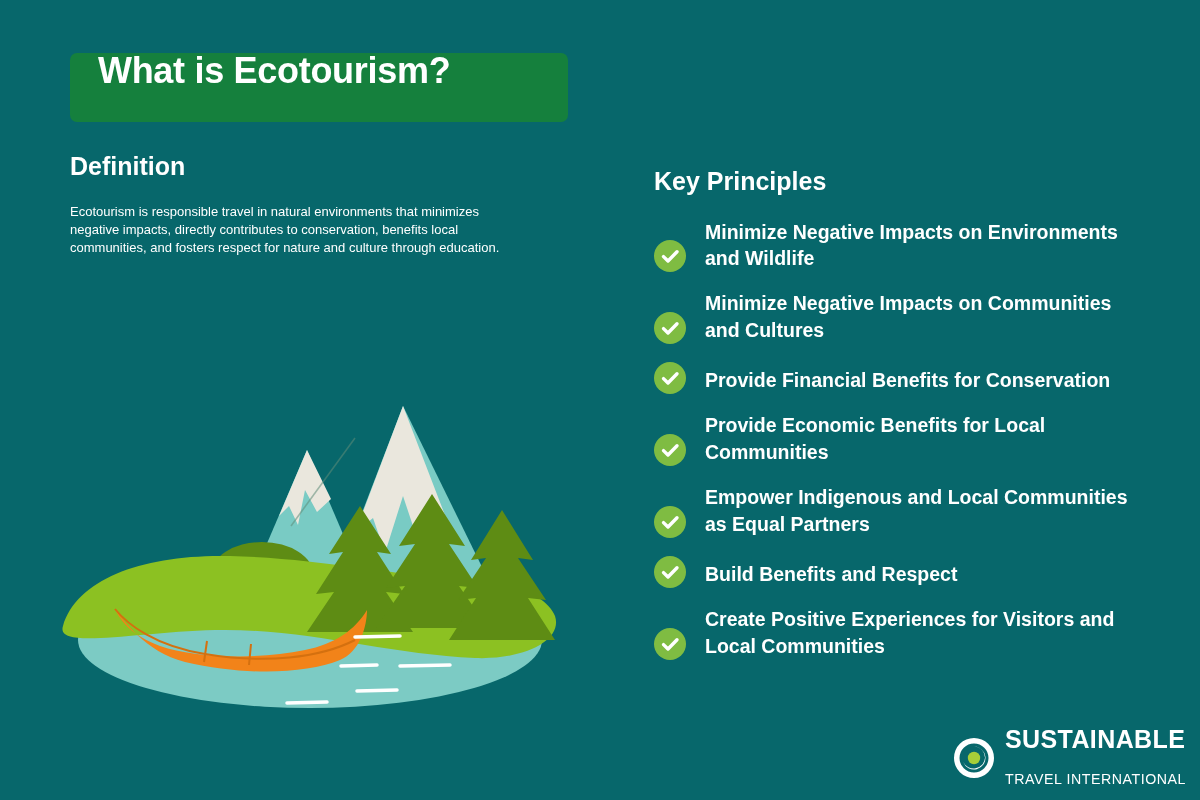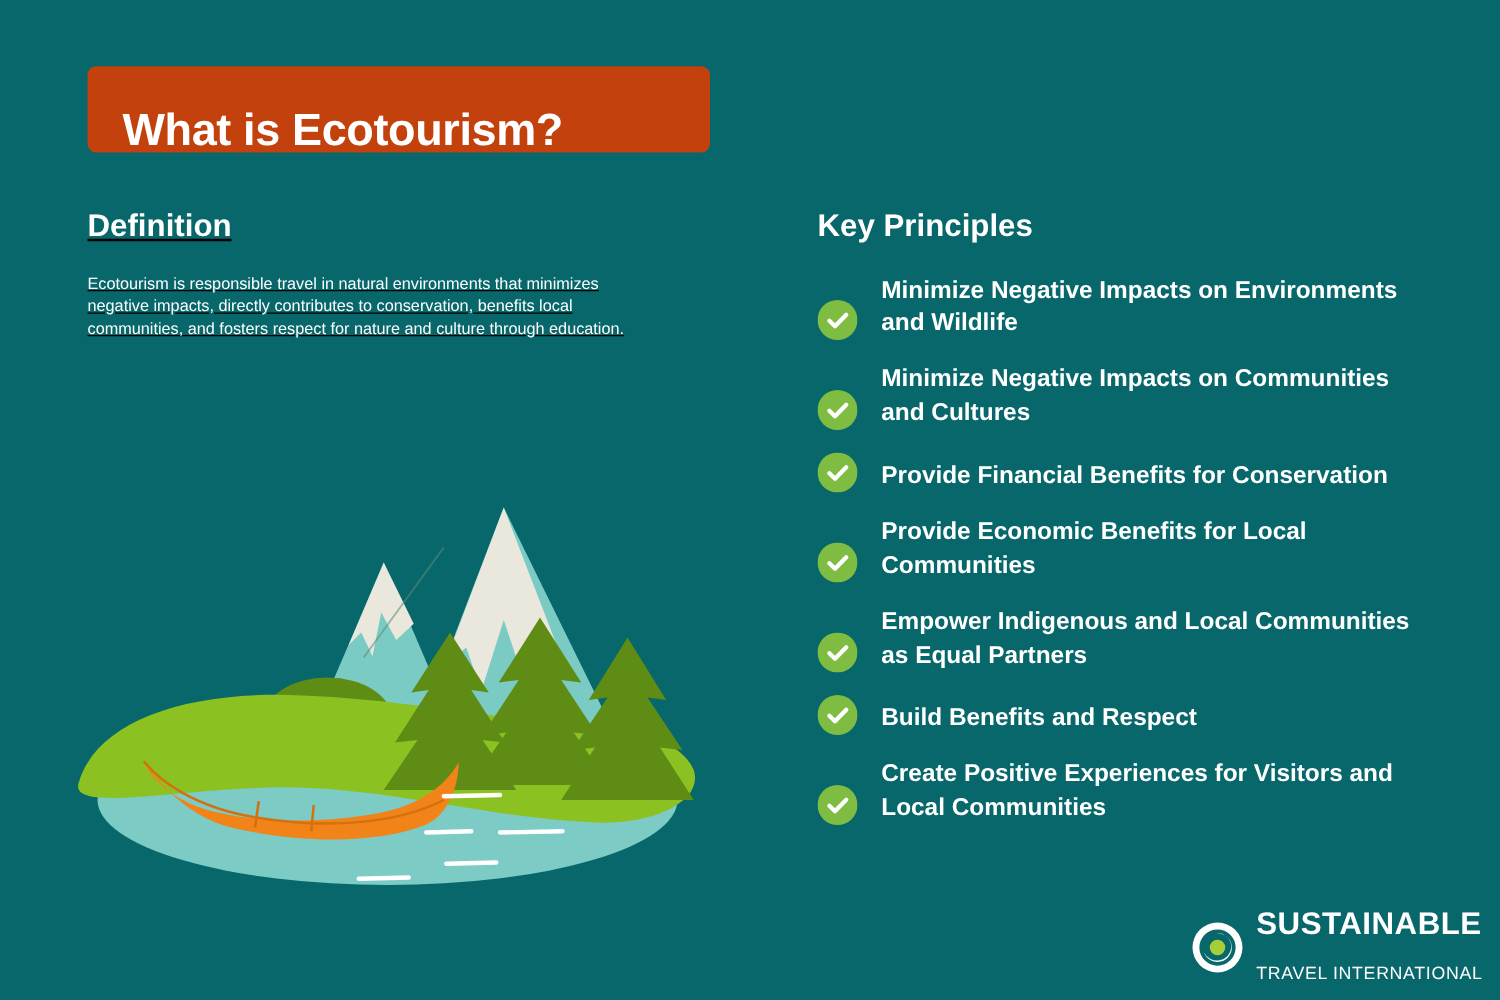--- a/index.html
+++ b/index.html
@@ -16,42 +16,41 @@
     position: relative;
   }
 
   
   #title-banner {
     position: absolute;
     left: 70px;
     top: 53px;
     width: 498px;
     height: 69px;
-    background: #c2410c;
+    background: #15803d;
     border-radius: 7px;
     display: flex;
-    align-items: flex-end;
+    align-items: flex-start;
     box-sizing: border-box;
     padding-left: 28px;
   }
   #title-text {
     color: #ffffff;
     font-size: 36px;
     font-weight: bold;
     letter-spacing: -0.3px;
     line-height: 1;
   }
 
   
   #left-col {
     position: absolute;
     left: 70px;
-    top: 168px;
+    top: 153px;
     width: 500px;
-    text-decoration: underline;
   }
   #right-col {
     position: absolute;
     left: 654px;
     top: 168px;
     width: 480px;
   }
   .section-heading {
     color: #ffffff;
     font-size: 25px;

